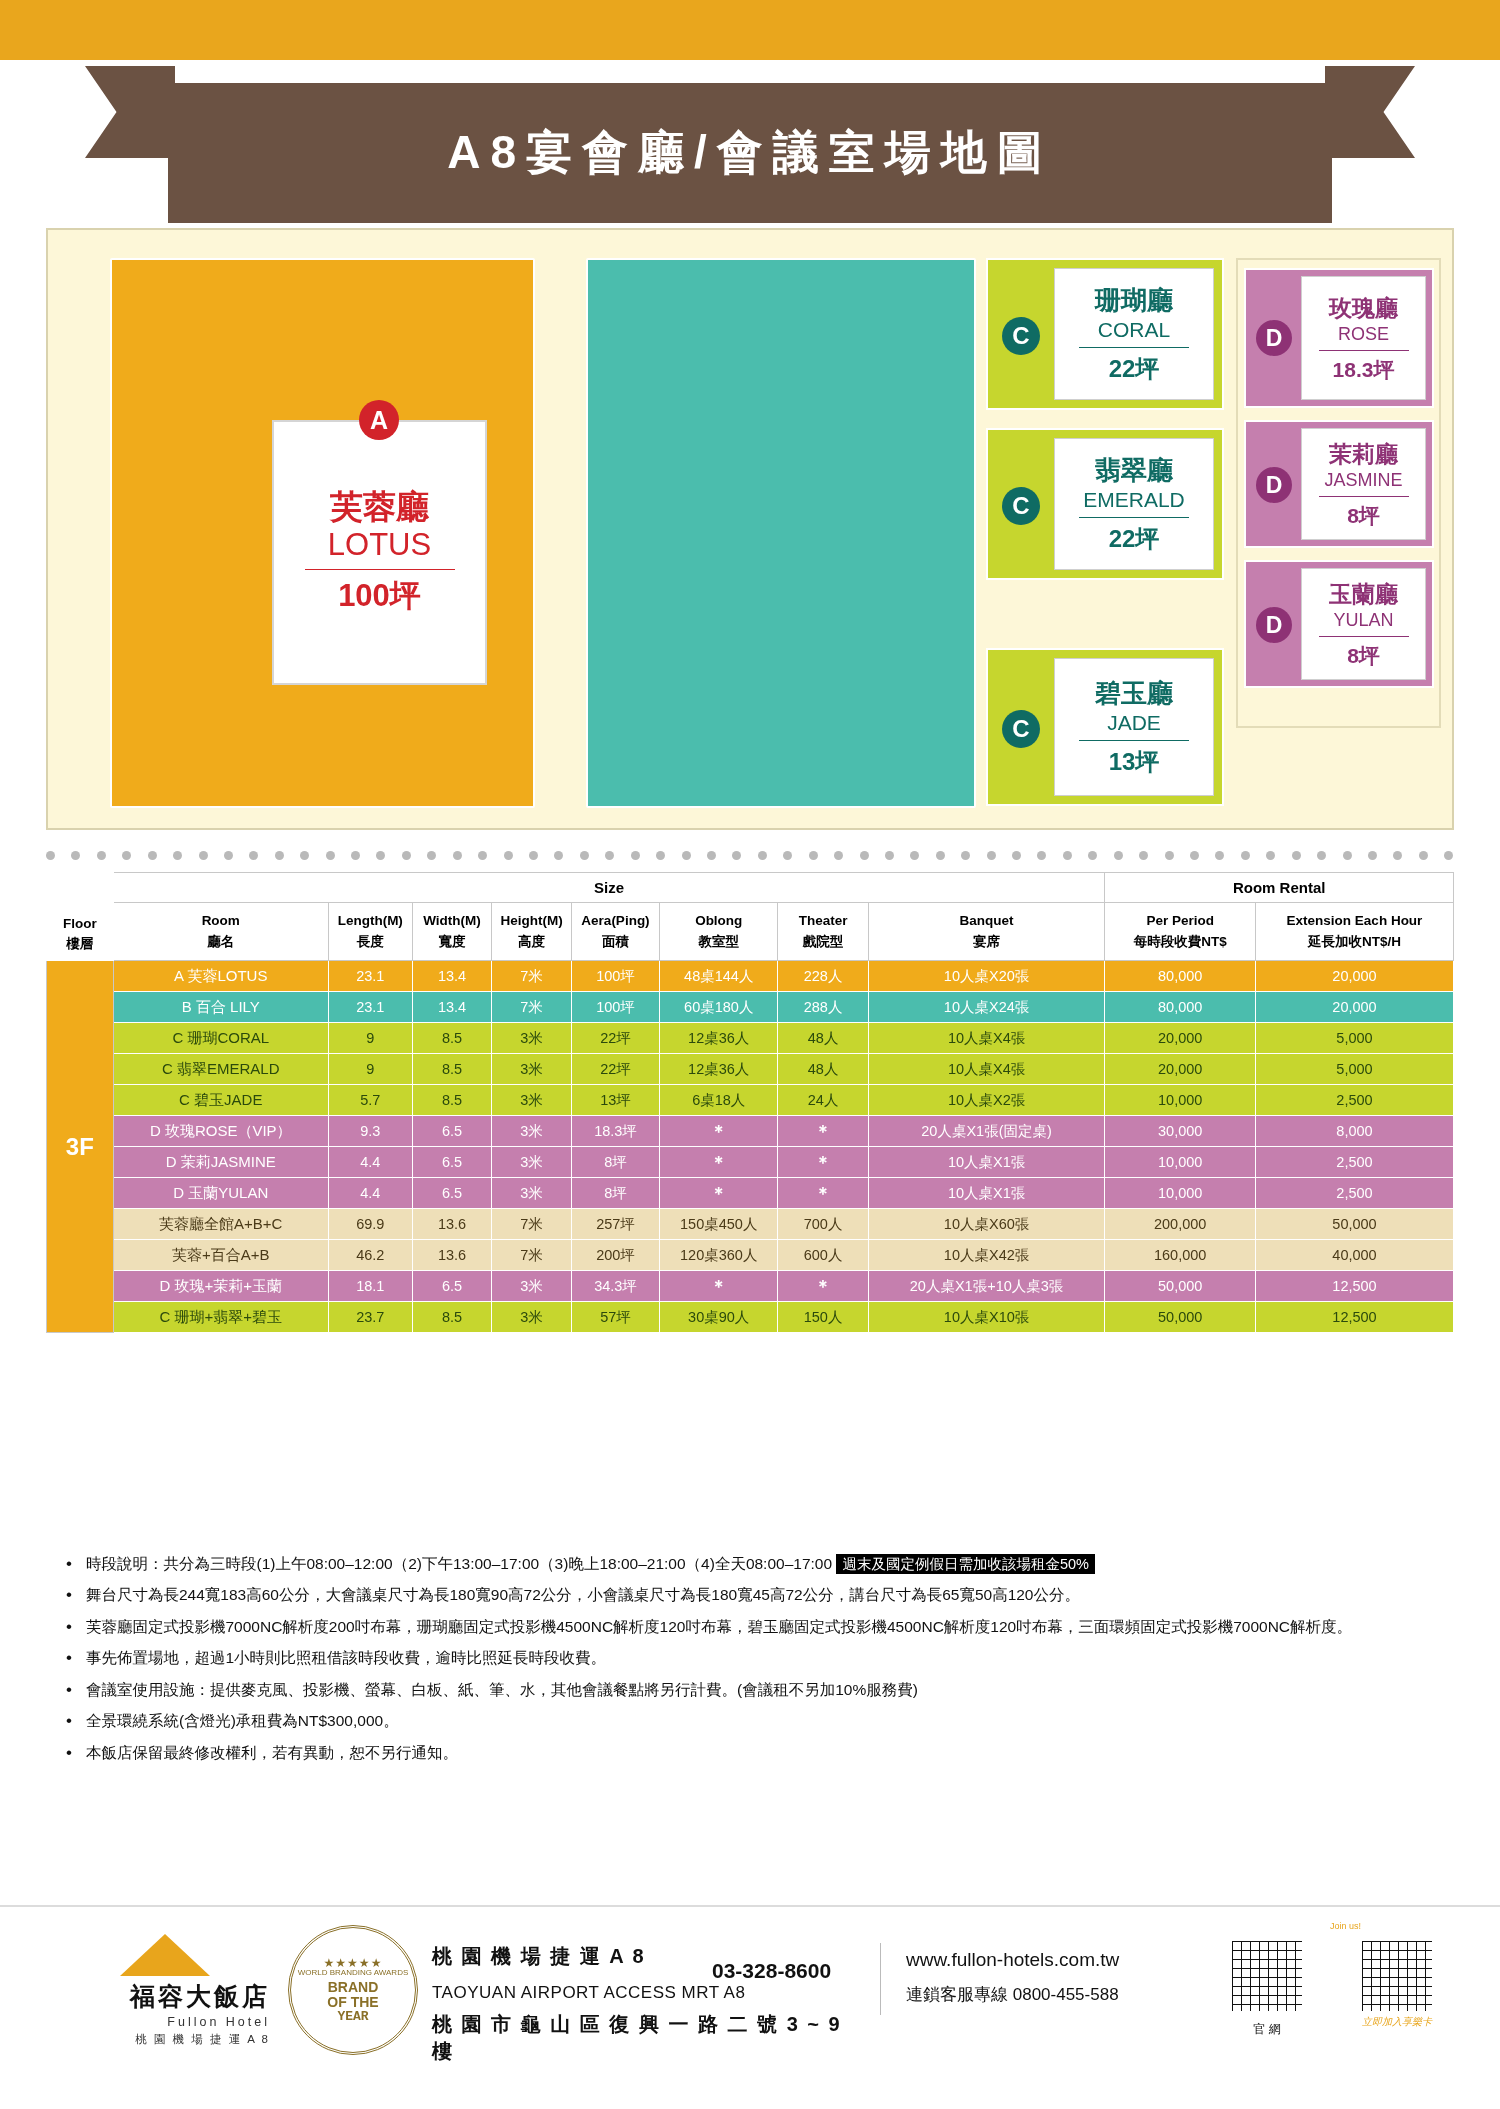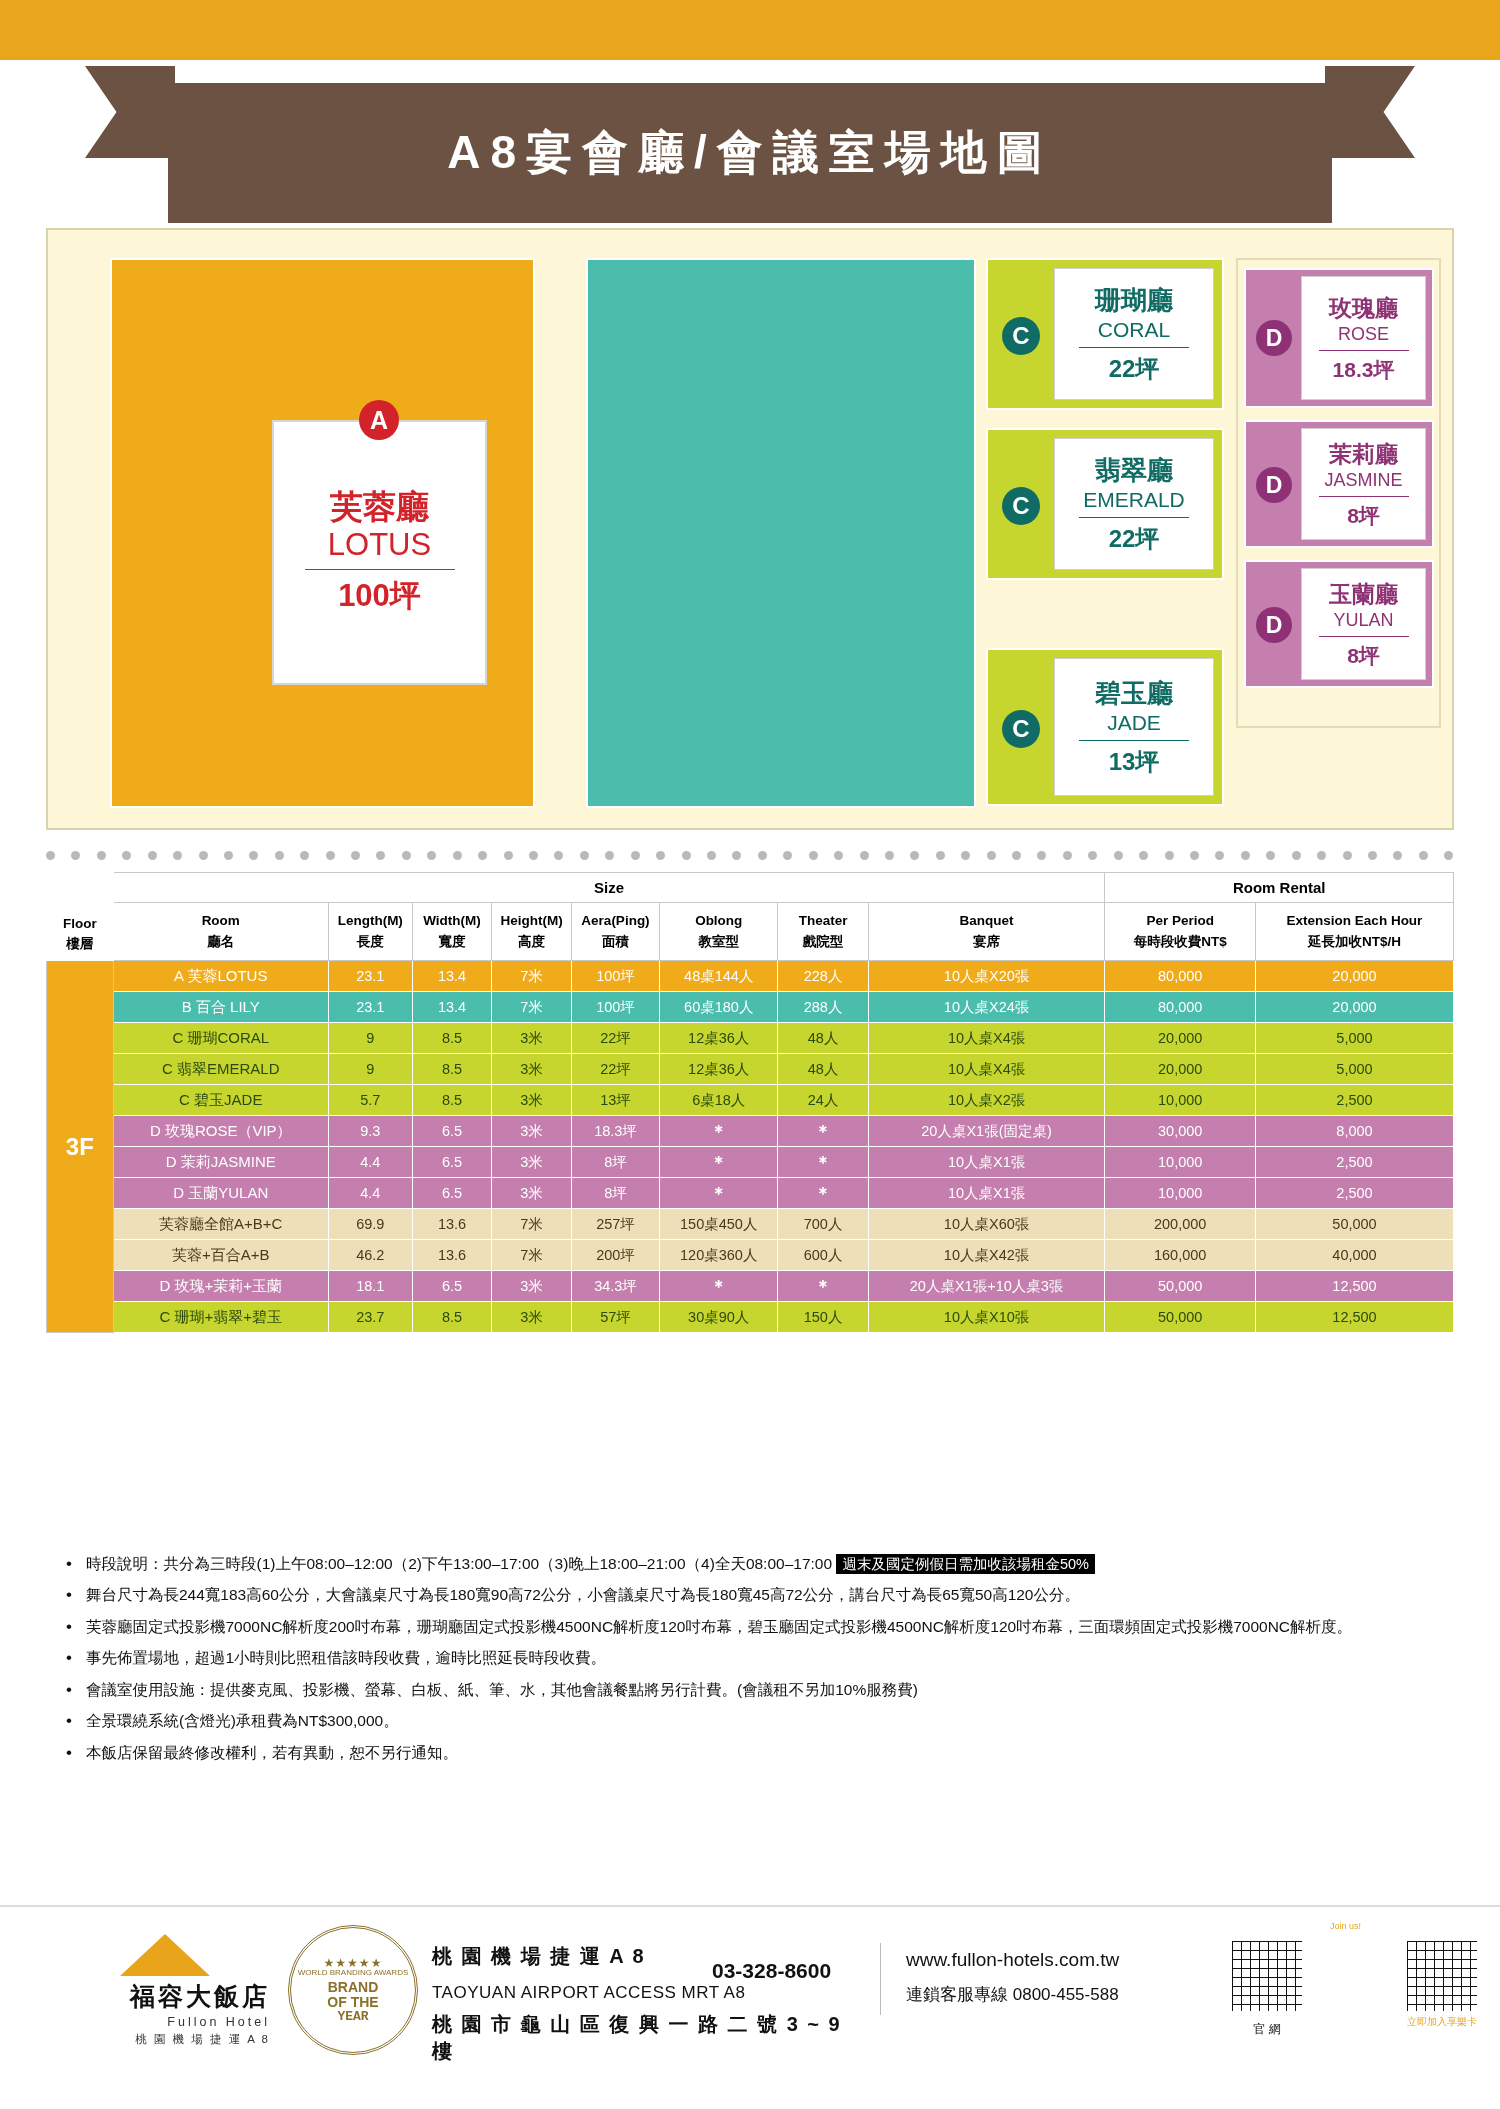--- a/index.html
+++ b/index.html
@@ -140,21 +140,21 @@
   .f-web .w2 { font-size:17px; margin-top:12px; }
 
   .qr { position:absolute; top:30px; width:78px; }
   .qr .code { width:78px; height:78px; background:#ffffff;
      background-image:
        linear-gradient(90deg,#111 1px,transparent 1px),
        linear-gradient(#111 1px,transparent 1px);
      background-size:9px 9px; border:4px solid #fff; outline:1px solid #fff; }
   .qr .cap { text-align:center; font-size:12px; margin-top:6px; color:#111; }
   .qr.q1 { left:1228px; }
-  .qr.q2 { left:1403px; }
+  .qr.q2 { left:1358px;font-style:italic; }
   .qr.q2 .cap2 { text-align:center; font-size:10px; color:#e8a51c; }
   .join { position:absolute; left:1330px; top:14px; font-size:9px; color:#e8a51c; }
 </style>
 </head>
 <body>
 
 <div class="top-bar">
   <div class="top-bar-inner"></div>
 </div>
 <div class="ribbon-wrap">

